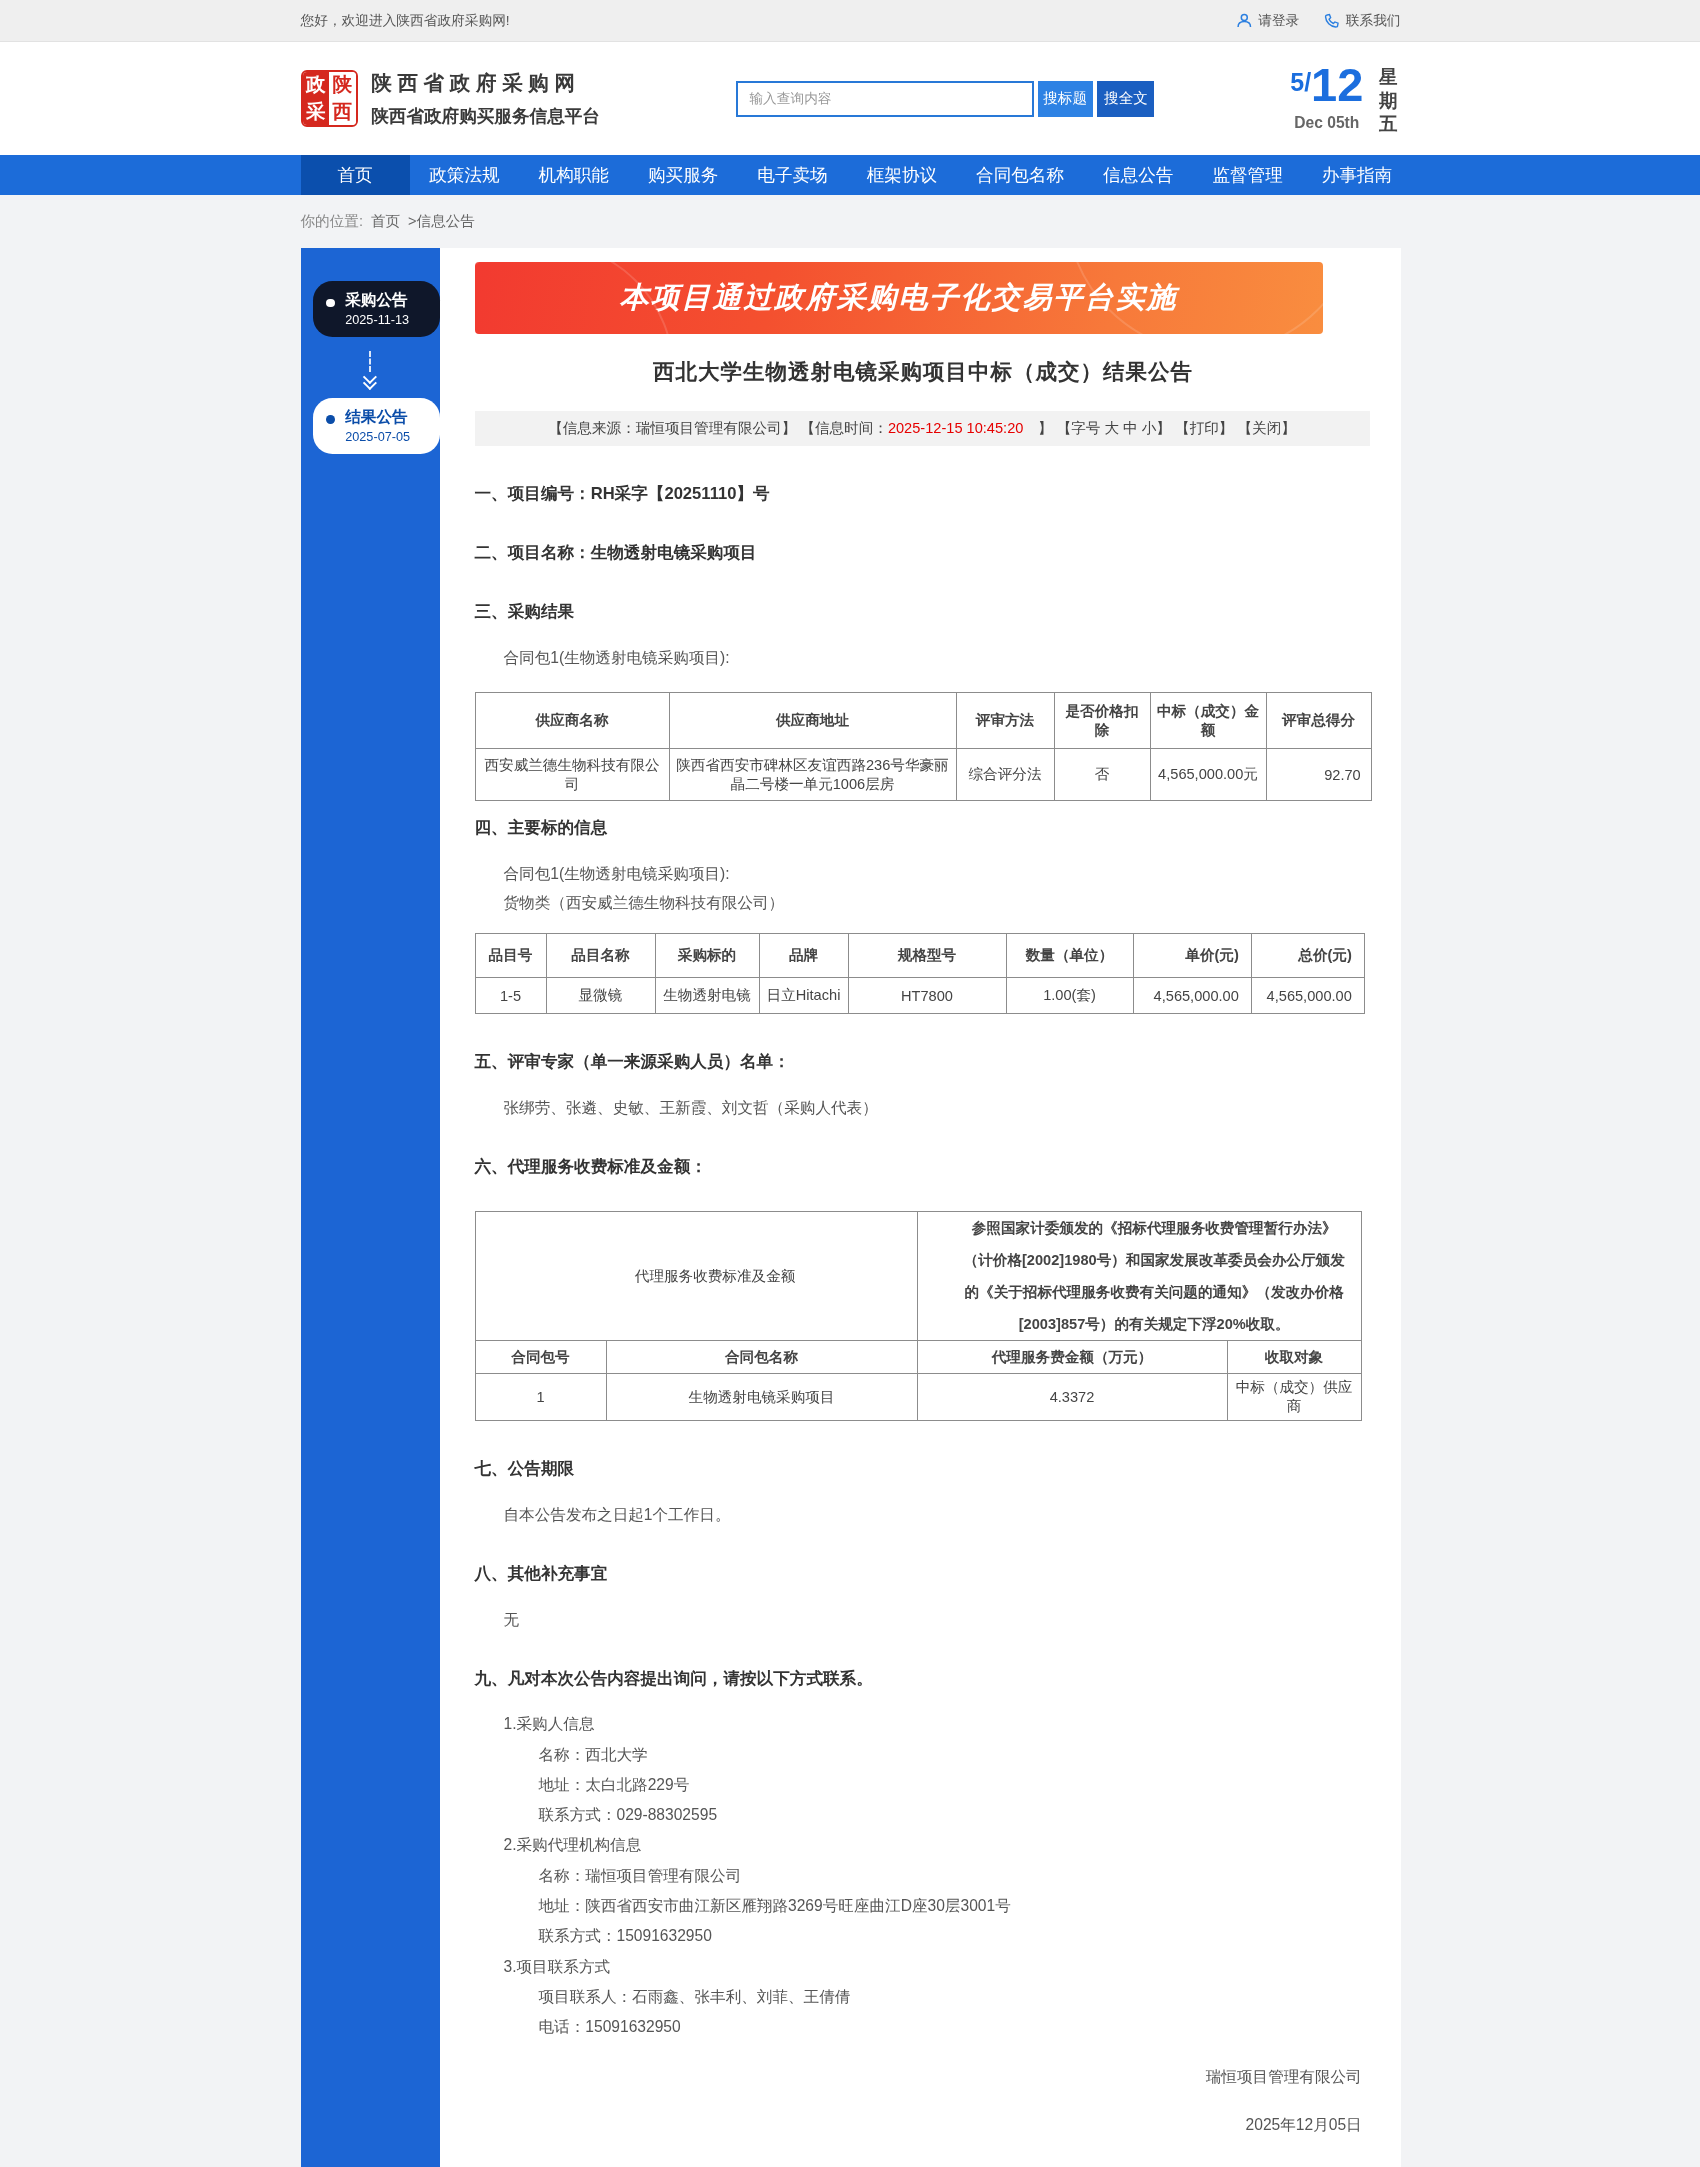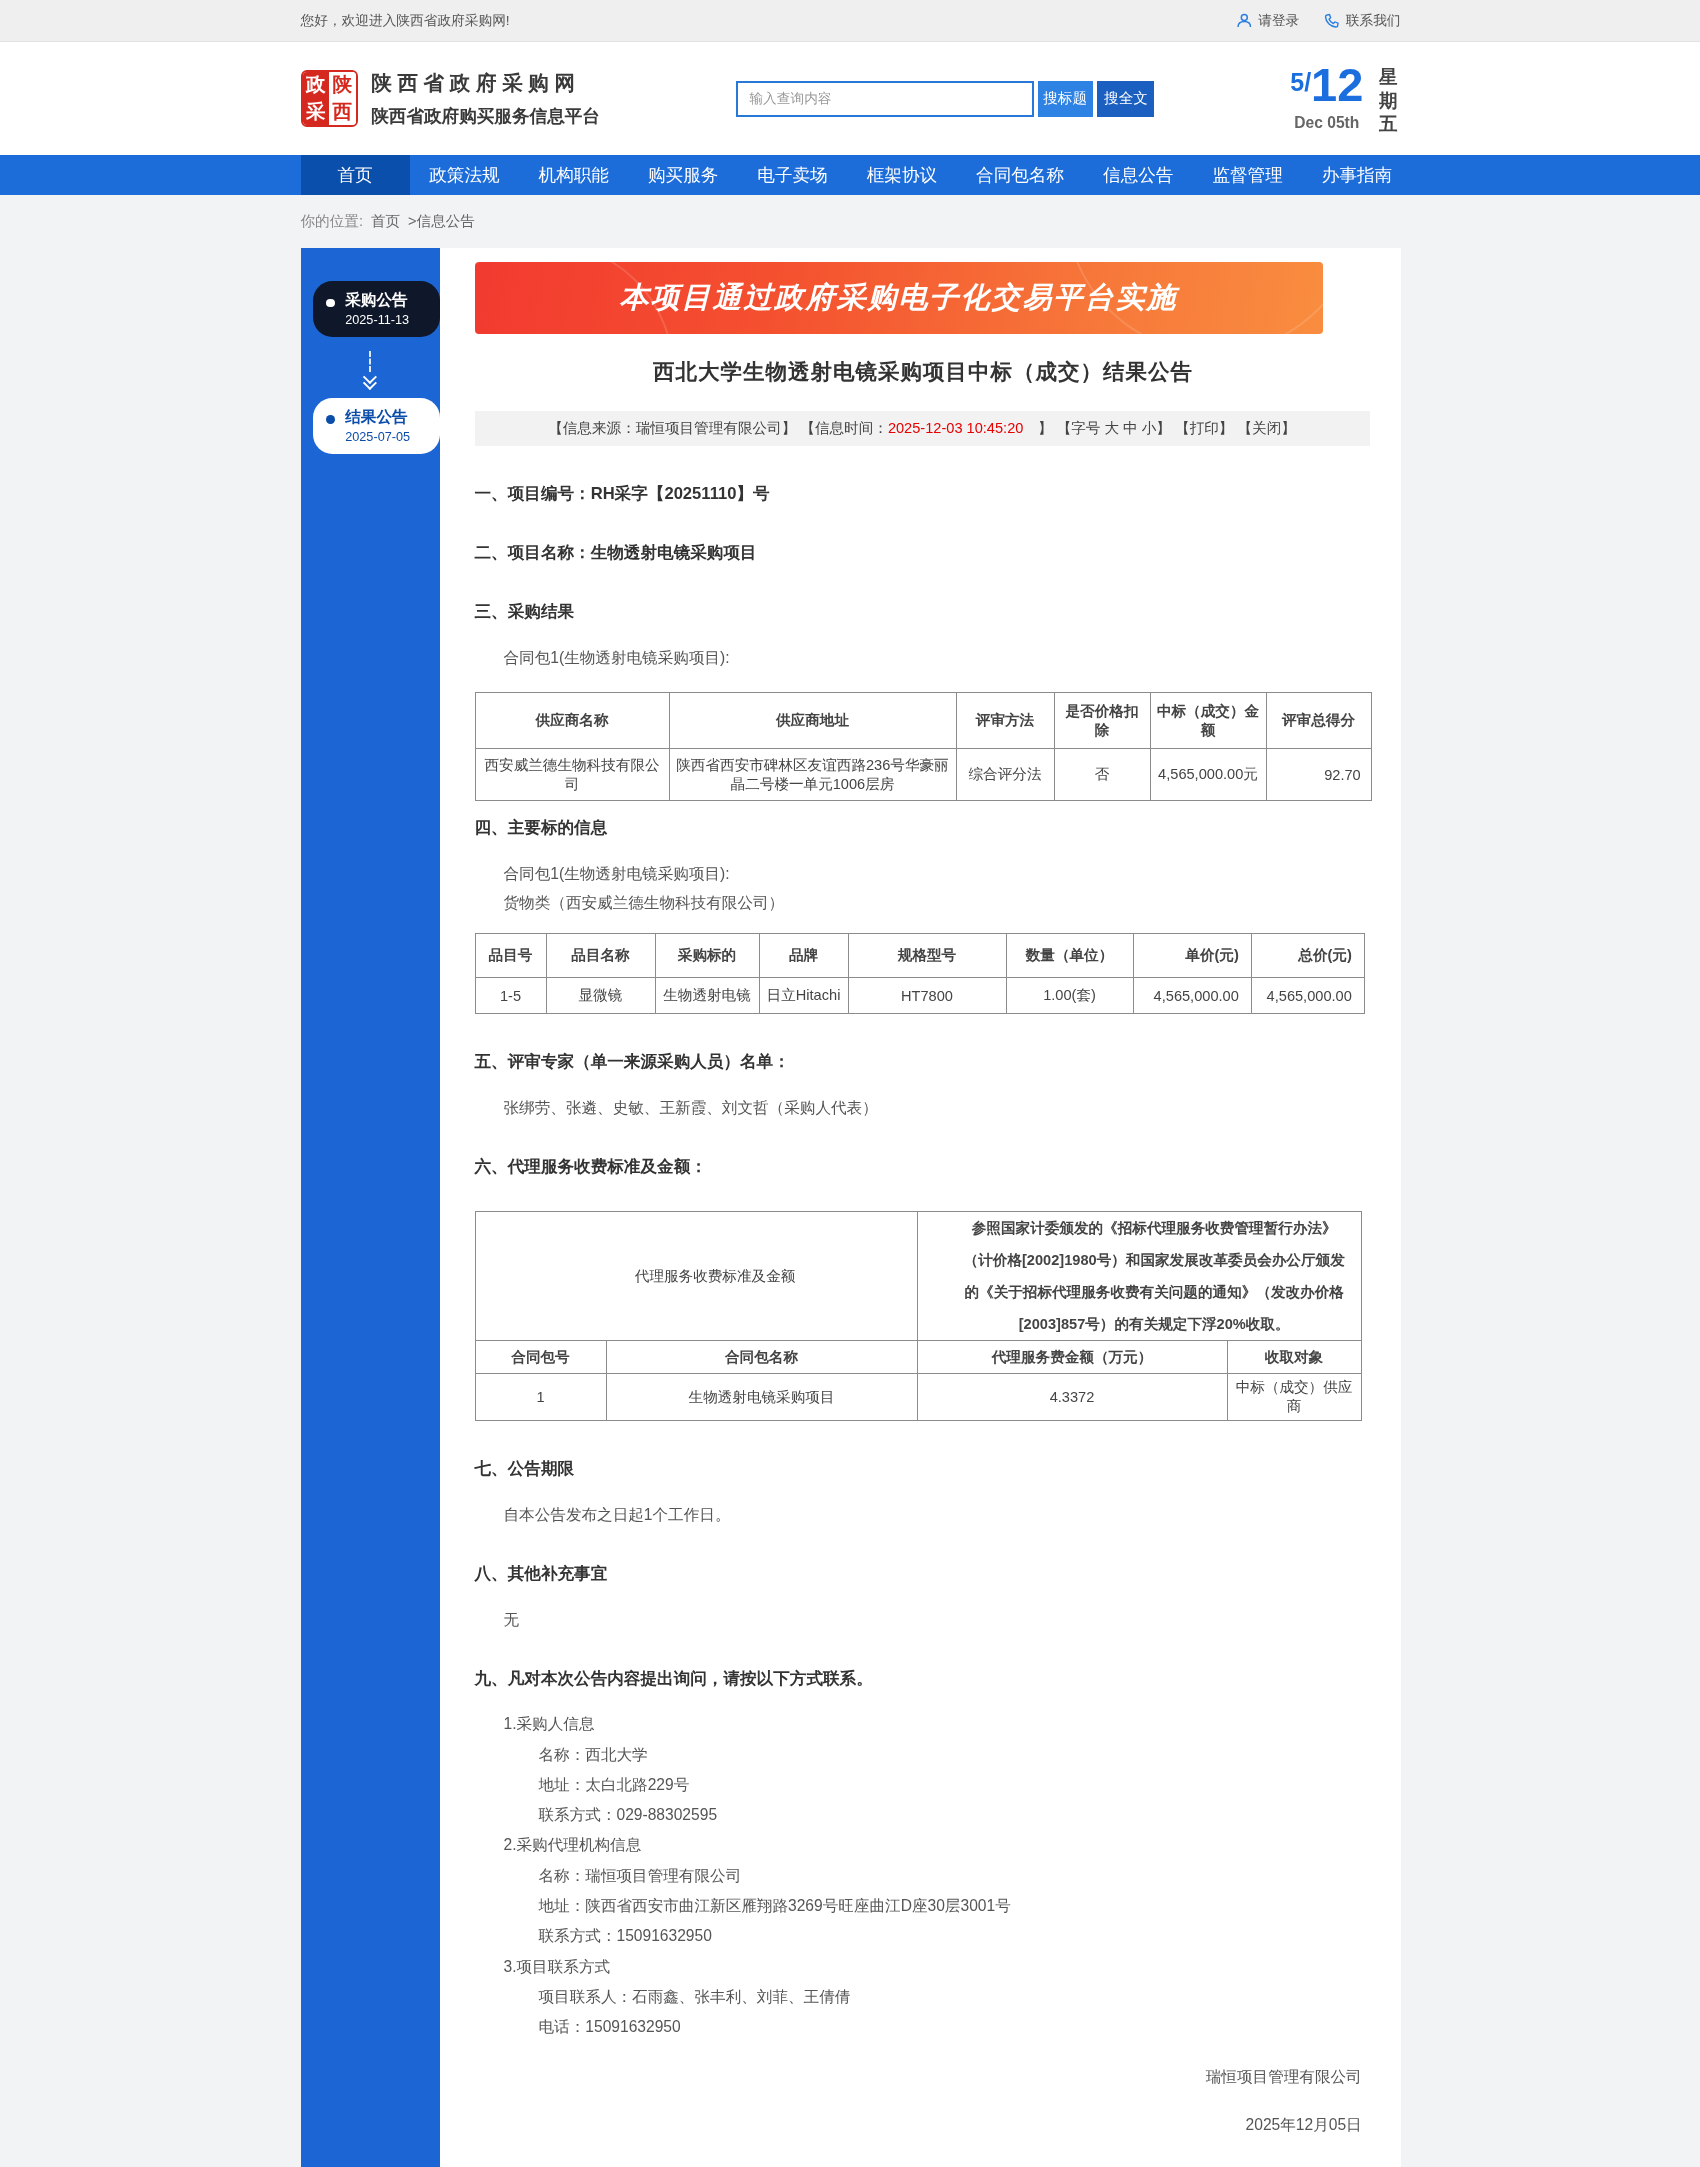--- a/index.html
+++ b/index.html
@@ -237,21 +237,21 @@
     <div class="content">
 
       <div class="banner">
         <span class="banner-text">本项目通过政府采购电子化交易平台实施</span>
       </div>
 
       <h1 class="doc-title">西北大学生物透射电镜采购项目中标（成交）结果公告</h1>
 
       <div class="info-bar">
         <span>【信息来源：瑞恒项目管理有限公司】</span>
-        <span>【信息时间：</span><span class="info-time">2025-12-03 10:45:20</span><span>　】</span>
+        <span>【信息时间：</span><span class="info-time">2025-12-15 10:45:20</span><span>　】</span>
         <span class="info-act">【字号 大 中 小】</span>
         <span class="info-act">【打印】</span>
         <span class="info-act">【关闭】</span>
       </div>
 
       <div class="sec-h">一、项目编号：RH采字【20251110】号</div>
 
       <div class="sec-h">二、项目名称：生物透射电镜采购项目</div>
 
       <div class="sec-h">三、采购结果</div>

